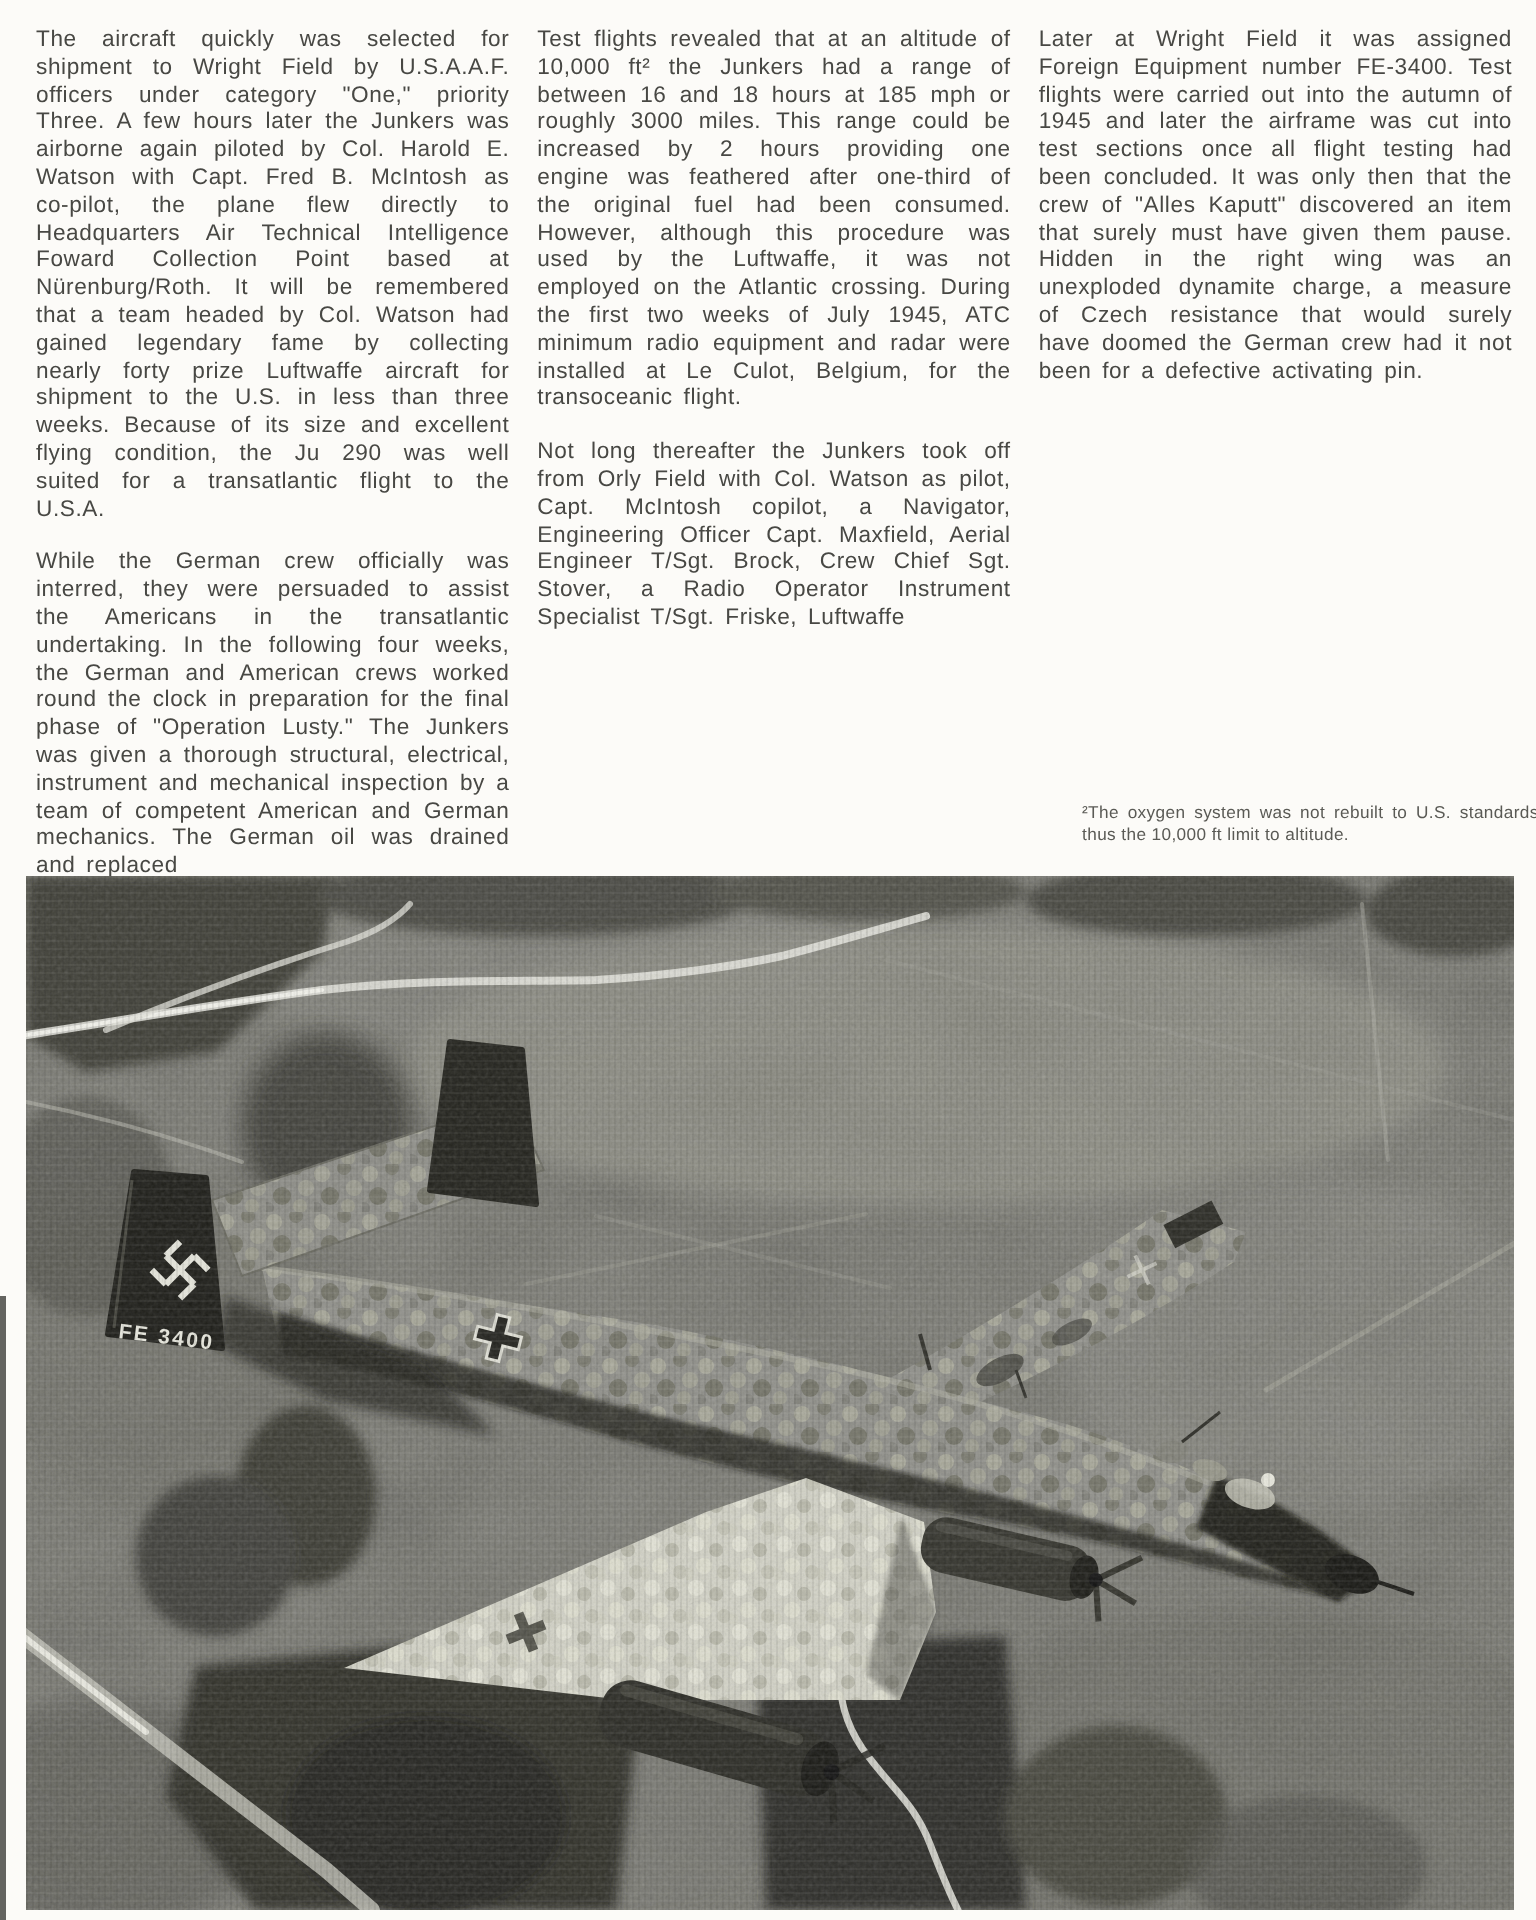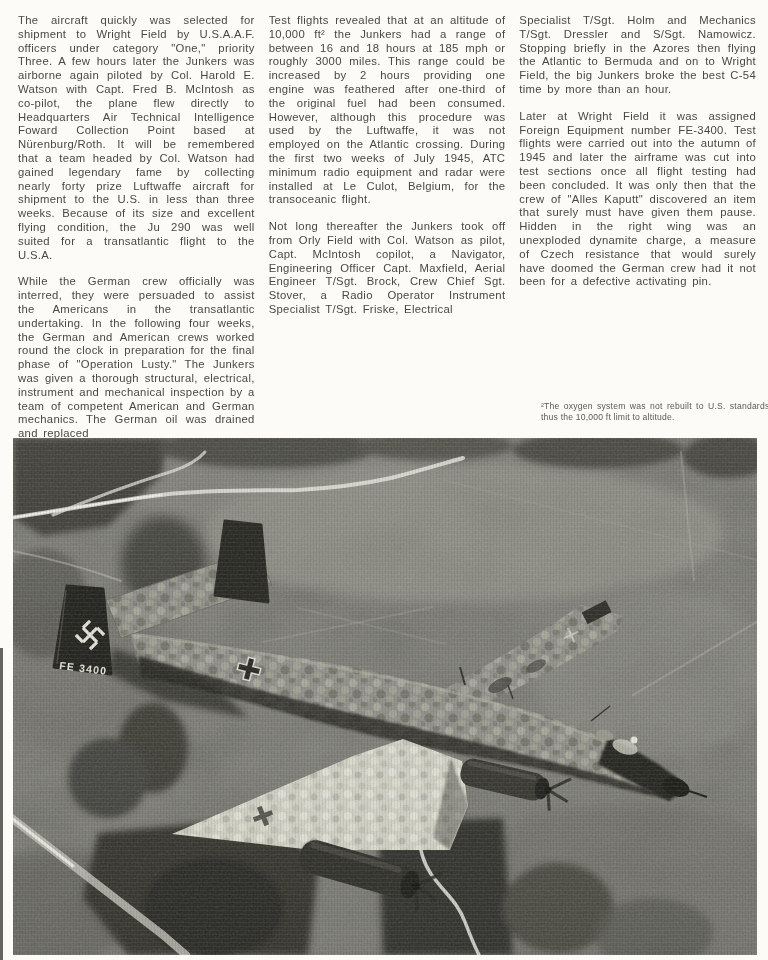--- a/index.html
+++ b/index.html
@@ -24,24 +24,23 @@
 
 <div class="page">
 
   <div class="columns">
     <div class="col">
       <p>The aircraft quickly was selected for shipment to Wright Field by U.S.A.A.F. officers under category "One," priority Three. A few hours later the Junkers was airborne again piloted by Col. Harold E. Watson with Capt. Fred B. McIntosh as co-pilot, the plane flew directly to Headquarters Air Technical Intelligence Foward Collection Point based at Nürenburg/Roth. It will be remembered that a team headed by Col. Watson had gained legendary fame by collecting nearly forty prize Luftwaffe aircraft for shipment to the U.S. in less than three weeks. Because of its size and excellent flying condition, the Ju 290 was well suited for a transatlantic flight to the U.S.A.</p>
       <p>While the German crew officially was interred, they were persuaded to assist the Americans in the transatlantic undertaking. In the following four weeks, the German and American crews worked round the clock in preparation for the final phase of "Operation Lusty." The Junkers was given a thorough structural, electrical, instrument and mechanical inspection by a team of competent American and German mechanics. The German oil was drained and replaced</p>
     </div>
     <div class="col">
       <p>Test flights revealed that at an altitude of 10,000 ft² the Junkers had a range of between 16 and 18 hours at 185 mph or roughly 3000 miles. This range could be increased by 2 hours providing one engine was feathered after one-third of the original fuel had been consumed. However, although this procedure was used by the Luftwaffe, it was not employed on the Atlantic crossing. During the first two weeks of July 1945, ATC minimum radio equipment and radar were installed at Le Culot, Belgium, for the transoceanic flight.</p>
-      <p>Not long thereafter the Junkers took off from Orly Field with Col. Watson as pilot, Capt. McIntosh copilot, a Navigator, Engineering Officer Capt. Maxfield, Aerial Engineer T/Sgt. Brock, Crew Chief Sgt. Stover, a Radio Operator Instrument Specialist T/Sgt. Friske, Electrical</p>
+      <p>Not long thereafter the Junkers took off from Orly Field with Col. Watson as pilot, Capt. McIntosh copilot, a Navigator, Engineering Officer Capt. Maxfield, Aerial Engineer T/Sgt. Brock, Crew Chief Sgt. Stover, a Radio Operator Instrument Specialist T/Sgt. Friske, Luftwaffe</p>
     </div>
     <div class="col">
-      <p>Specialist T/Sgt. Holm and Mechanics T/Sgt. Dressler and S/Sgt. Namowicz. Stopping briefly in the Azores then flying the Atlantic to Bermuda and on to Wright Field, the big Junkers broke the best C-54 time by more than an hour.</p>
       <p>Later at Wright Field it was assigned Foreign Equipment number FE-3400. Test flights were carried out into the autumn of 1945 and later the airframe was cut into test sections once all flight testing had been concluded. It was only then that the crew of "Alles Kaputt" discovered an item that surely must have given them pause. Hidden in the right wing was an unexploded dynamite charge, a measure of Czech resistance that would surely have doomed the German crew had it not been for a defective activating pin.</p>
     </div>
   </div>
 
   <p class="footnote">²The oxygen system was not rebuilt to U.S. standards, thus the 10,000 ft limit to altitude.</p>
 
   <div class="photo">
     <svg width="744" height="517" viewBox="0 0 744 517" xmlns="http://www.w3.org/2000/svg">
       <defs>
         <filter id="soft1">

